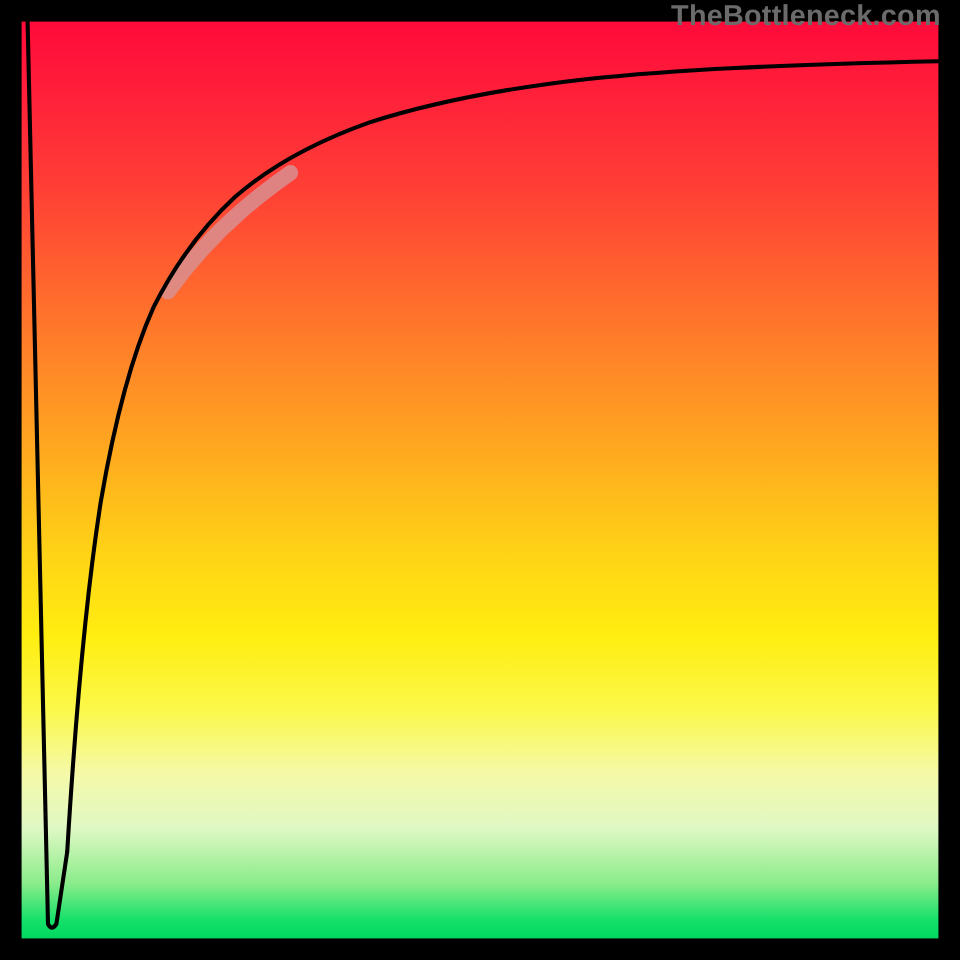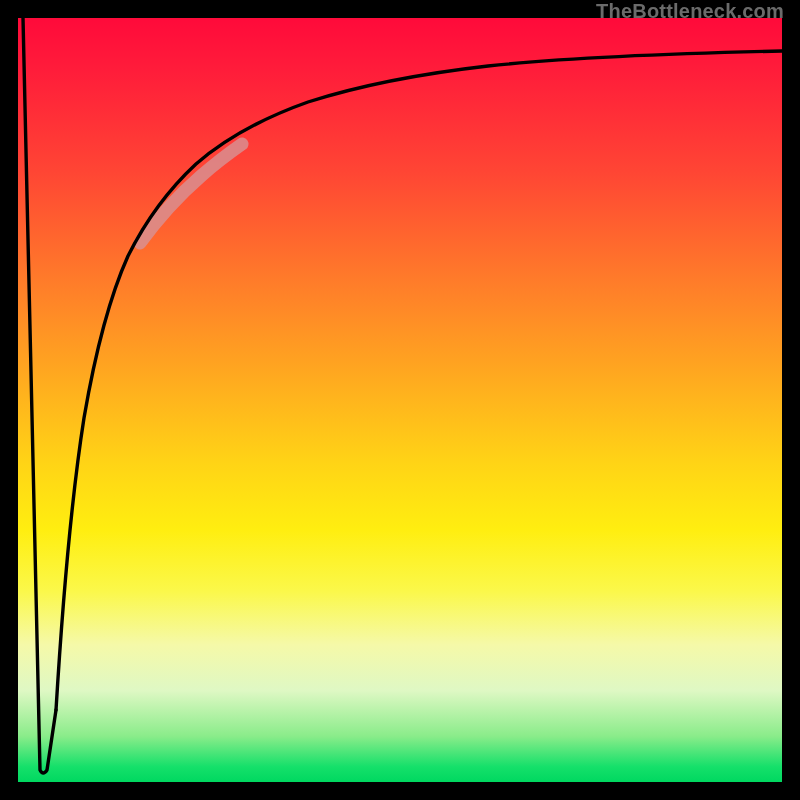--- a/index.html
+++ b/index.html
@@ -40,21 +40,21 @@
       #8aec8a 94%,
       #15e06a 98%,
       #00d860 100%
     );
   }
   .watermark {
     position: absolute;
     top: 0px;
     right: 16px;
     font-family: Arial, Helvetica, sans-serif;
-    font-size: 20px;
+    font-size: 24px;
     font-weight: 600;
     color: #6b6b6b;
     letter-spacing: 0.2px;
     user-select: none;
   }
   svg.curves {
     position: absolute;
     left: 18px;
     top: 18px;
     width: 764px;

